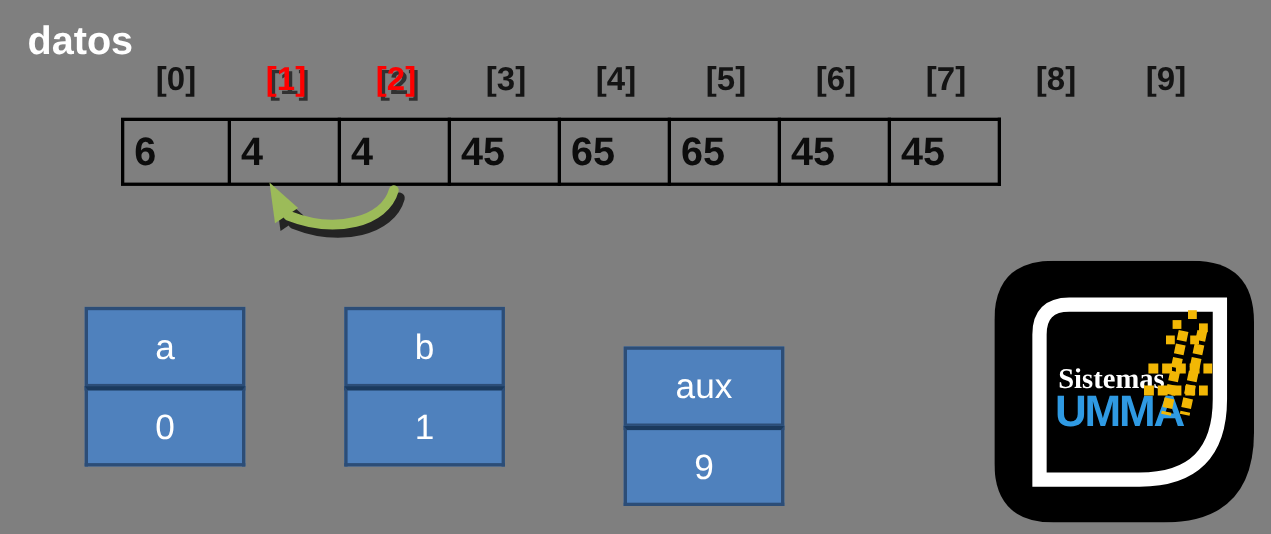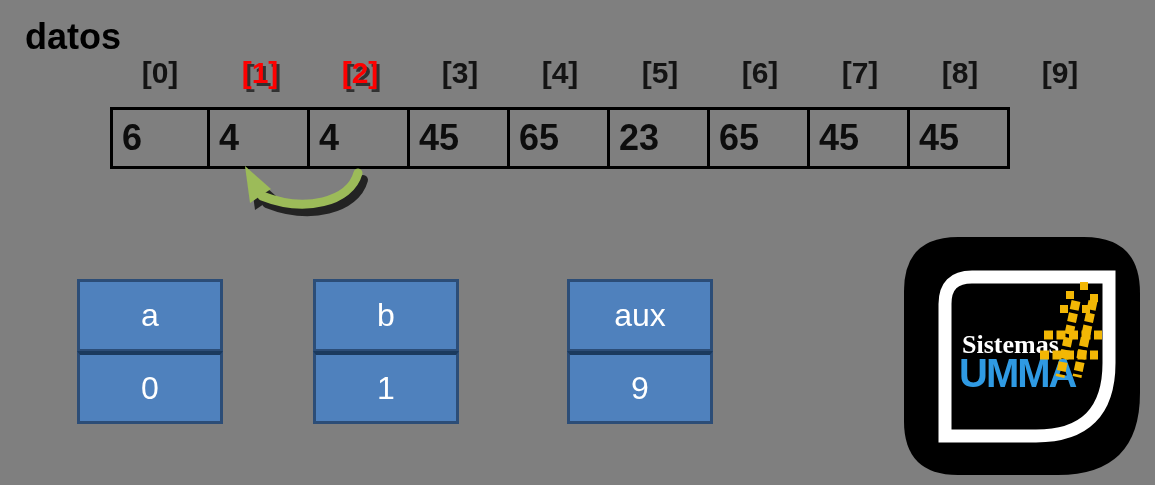--- a/index.html
+++ b/index.html
@@ -7,21 +7,21 @@
   body {
     position:relative;
     background:#7f7f7f;
     font-family:"Liberation Sans", sans-serif;
     overflow:hidden;
   }
 
   
   .title {
     position:absolute; left:25px; top:16px;
-    font-size:36px; font-weight:600; color:#000000;
+    font-size:36px; font-weight:600; color:#ffffff;
   }
 
   
   .indices {
     position:absolute; left:110px; top:56px; width:1003px;
     display:flex;
   }
   .idx {
     width:100px; text-align:center;
     font-size:30px; font-weight:700; color:#141414;
@@ -46,21 +46,21 @@
   }
   .cell:first-child { border-left:3px solid #000; }
 
   
   .swap-arrow { position:absolute; left:215px; top:150px; }
 
   
   .varbox { position:absolute; top:279px; width:146px; }
   .varbox.v-a   { left:77px; }
   .varbox.v-b   { left:313px; }
-  .varbox.v-aux { left:567px; }
+  .varbox.v-aux { left:567px;margin-top:36px; }
   .vb-row {
     height:73px; background:#4f81bd;
     border:3px solid #2c4d77;
     display:flex; align-items:center; justify-content:center;
     color:#ffffff; font-size:32px;
   }
   .vb-row.value { margin-top:-1px; border-top:4px solid #1b3a5e; }
 
   
   .logo { position:absolute; left:904px; top:237px; width:236px; height:238px; }
@@ -82,21 +82,20 @@
   <span class="idx">[8]</span>
   <span class="idx">[9]</span>
 </div>
 
 <div class="cells">
   <div class="cell">6</div>
   <div class="cell">4</div>
   <div class="cell">4</div>
   <div class="cell">45</div>
   <div class="cell">65</div>
-  <div class="cell">23</div>
   <div class="cell">65</div>
   <div class="cell">45</div>
   <div class="cell">45</div>
 </div>
 
 <svg class="swap-arrow" width="170" height="80" viewBox="215 150 170 80">
 
   <g transform="translate(5,7)" opacity="0.85">
     <path d="M 358,173 C 350,202 305,213 262,196" fill="none" stroke="#141414" stroke-width="10" stroke-linecap="round"></path>
     <polygon points="245,166 271,189 250,203" fill="#141414"></polygon>

